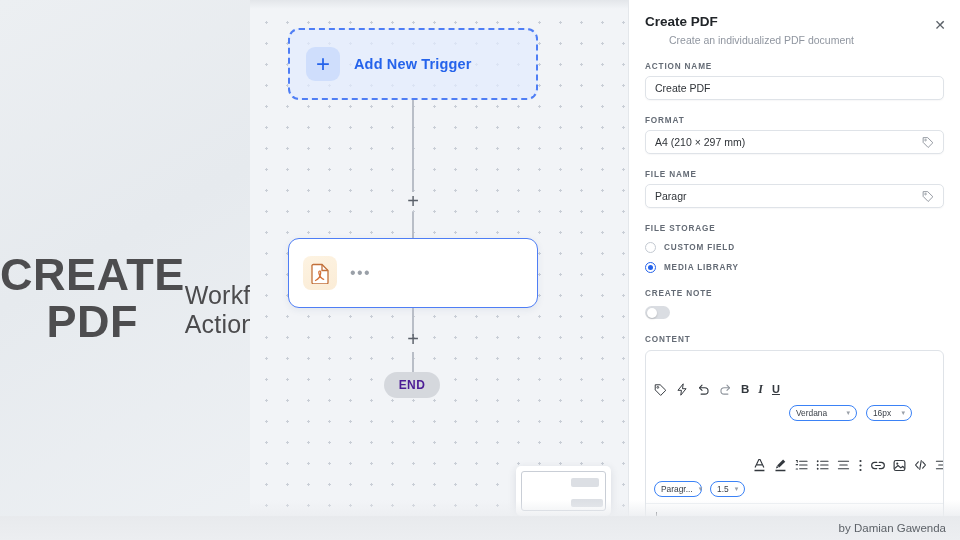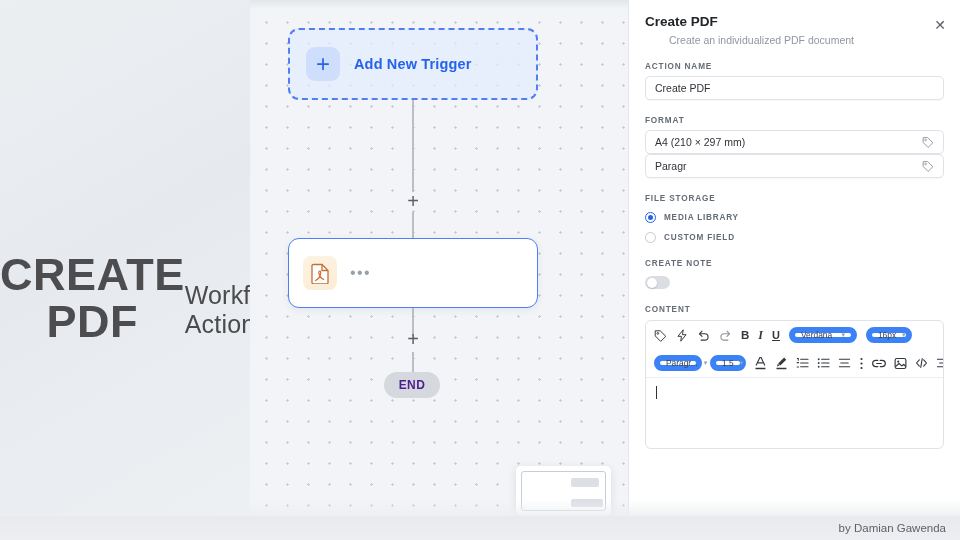--- a/index.html
+++ b/index.html
@@ -216,23 +216,23 @@
   }
   .tb-row{
     display:flex; align-items:center; gap:9px; padding: 6px 8px;
   }
   .tb-row.r2{ border-bottom:1px solid #eceff2; gap:8px;}
   .tb-ic{ color:#33383e; display:flex; align-items:center; justify-content:center; flex:none;}
   .tb-ic.txt{ font-size:11.5px; font-weight:700; }
   .tb-ic.it{ font-style:italic; font-family:"Liberation Serif", serif; font-size:12px; font-weight:600;}
   .tb-ic.un{ font-size:11px; font-weight:600; text-decoration:underline; }
   .tb-sel{
-    height:16px; border:6px solid #3b82f6; border-radius:8px;
+    height:16px; border:1px solid #3b82f6; border-radius:8px;
     display:flex; align-items:center; justify-content:space-between;
-    padding: 0 6px; font-size:8.4px; color:#3b4149; gap:6px;
+    padding: 0 6px; font-size:8.4px; color:#3b4149; gap:6px;margin-top:48px;
   }
   .tb-sel .cv{ color:#9aa0a8; font-size:7px; }
   .sel-font{ width:68px; }
   .sel-size{ width:46px; }
   .sel-para{ width:48px;justify-content:space-between; }
   .sel-lh{   width:36px; }
   .ed-body{ height:70px; padding:8px 10px; position:relative; }
   .caret{
     position:absolute; left:10px; top:8px; width:1.2px; height:13px; background:#2f3338;
   }
@@ -333,38 +333,39 @@
     <div class="fld-input">
       <span class="val">A4 (210 × 297 mm)</span>
       <span class="tag-ic">
         <svg width="12" height="12" viewBox="0 0 16 16" fill="none">
           <path d="M1.5 2.2h6.1L14.5 9l-6.3 6.3L1.5 8.5z" stroke="#8a9099" stroke-width="1.2" fill="none" stroke-linejoin="round"></path>
           <circle cx="4.7" cy="5.4" r="1.1" stroke="#8a9099" stroke-width="1.1" fill="none"></circle>
         </svg>
       </span>
     </div>
 
+    <div class="fld-label">FILE NAME</div>
     <div class="fld-input">
       <span class="val">Paragr</span>
       <span class="tag-ic">
         <svg width="12" height="12" viewBox="0 0 16 16" fill="none">
           <path d="M1.5 2.2h6.1L14.5 9l-6.3 6.3L1.5 8.5z" stroke="#8a9099" stroke-width="1.2" fill="none" stroke-linejoin="round"></path>
           <circle cx="4.7" cy="5.4" r="1.1" stroke="#8a9099" stroke-width="1.1" fill="none"></circle>
         </svg>
       </span>
     </div>
 
     <div class="fld-label">FILE STORAGE</div>
     <div class="radio-row">
+      <span class="radio"></span>
+      <span class="radio-label">CUSTOM FIELD</span>
+    </div>
+    <div class="radio-row">
       <span class="radio on"></span>
       <span class="radio-label">MEDIA LIBRARY</span>
-    </div>
-    <div class="radio-row">
-      <span class="radio"></span>
-      <span class="radio-label">CUSTOM FIELD</span>
     </div>
 
     <div class="fld-label">CREATE NOTE</div>
     <div class="toggle"></div>
 
     <div class="fld-label">CONTENT</div>
     <div class="editor">
 
       <div class="tb-row">
         <span class="tb-ic">

